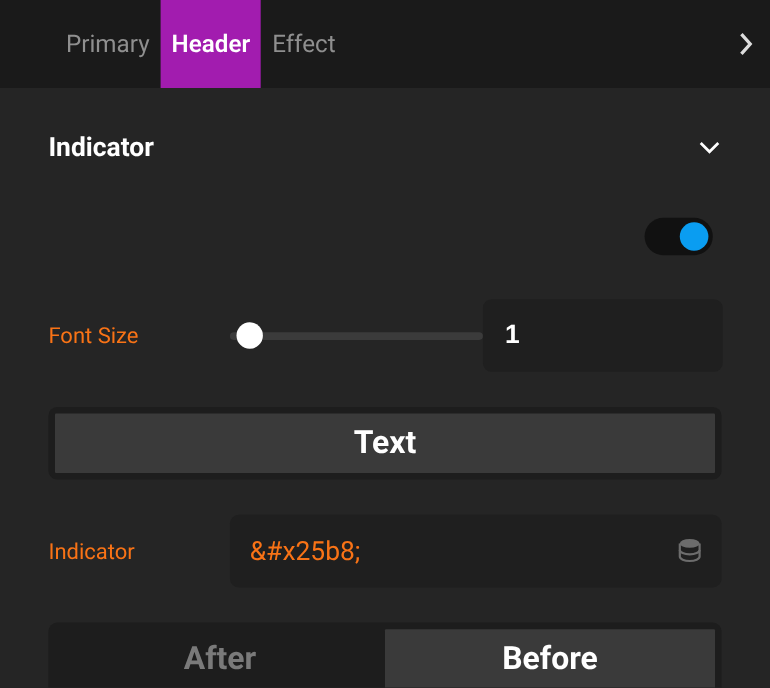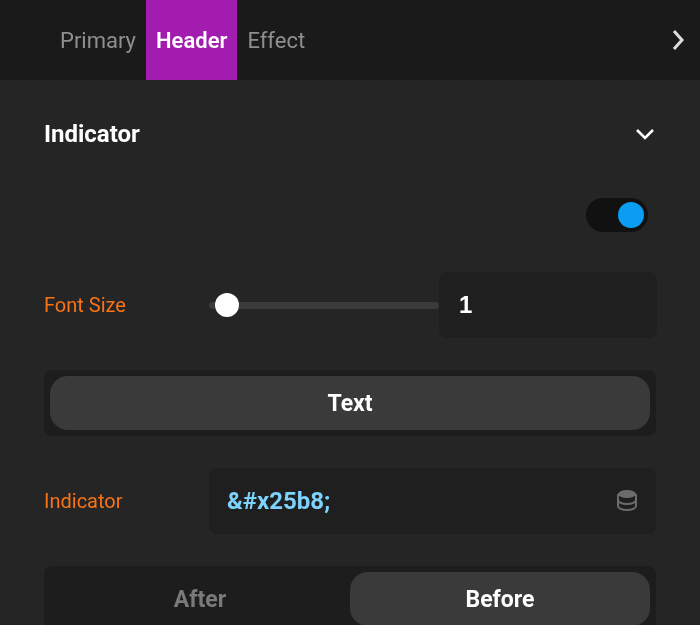--- a/index.html
+++ b/index.html
@@ -98,35 +98,35 @@
   }
   .seg-wrap {
     flex: 1;
     background: #1d1d1d;
     border-radius: 8px;
     padding: 6px;
     display: flex;
   }
   .seg {
     flex: 1; display: flex; align-items: center; justify-content: center;
-    height: 54px; border-radius: 18px;
-    font-size: 23px; font-weight: 700; color: #7a7a7a;
+    height: 54px; border-radius: 1px;
+    font-size: 29px; font-weight: 700; color: #7a7a7a;
     cursor: pointer;
   }
   .seg.active {
     background: #3a3a3a; color: #fff;
   }
   .text-input {
     flex: 1; display: flex; align-items: center;
     background: #1f1f1f; border-radius: 8px;
     height: 66px; padding: 0 18px;
   }
   .text-input-val {
     flex: 1; background: transparent; border: none; outline: none;
-    color: #7dd3fc; font-size: 24px; font-weight: 700;
+    color: #f97316; font-size: 24px; font-weight: 400;
     font-family: inherit;
   }
   .db-icon { color: #6c6c6c; display: flex; }
   svg { display: block; }
 </style>
 </head>
 <body>
 
 <div class="tabbar">
   <div class="tab">Primary</div>

